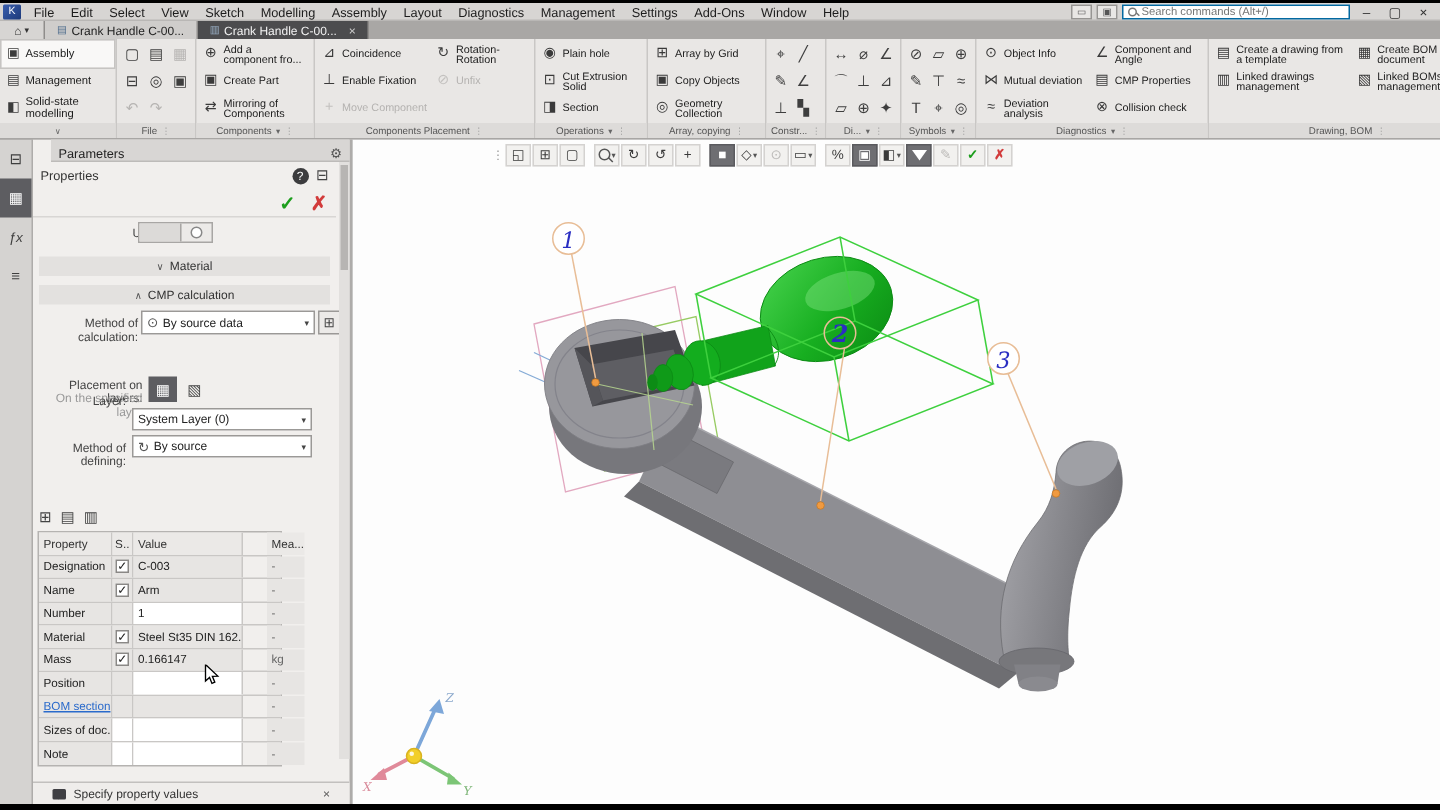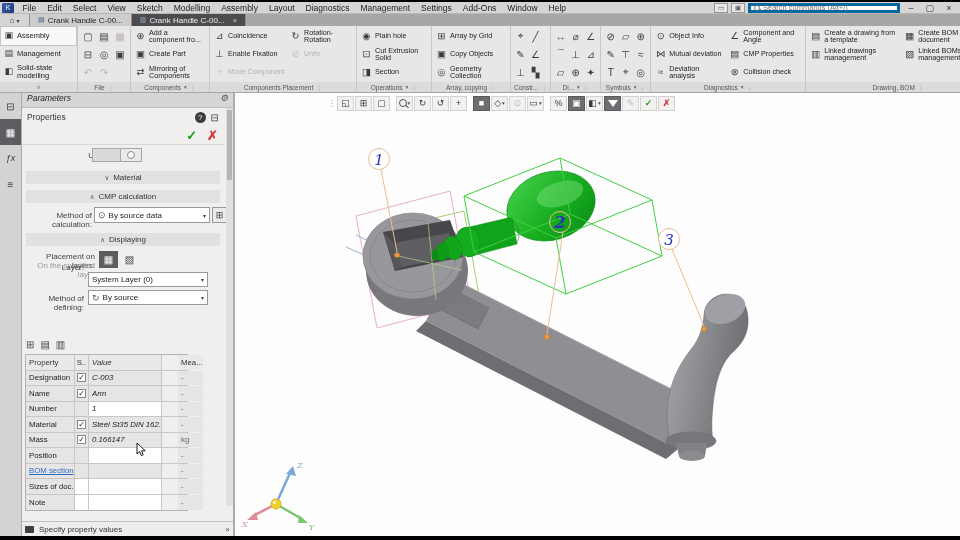--- a/index.html
+++ b/index.html
@@ -5,21 +5,21 @@
 *{box-sizing:border-box;margin:0;padding:0;}
 html,body{width:960px;height:540px;overflow:hidden;background:#000;font-family:"Liberation Sans",sans-serif;}
 #app{position:absolute;inset:0;}
 .abs{position:absolute;}
 
 .titlebar{top:2px;left:0;right:0;height:12px;background:#d7d5d3;border-bottom:1px solid #b9b7b5;display:flex;align-items:center;font-size:8.5px;color:#1c1c1c;}
 .appicon{width:12px;height:10px;margin:0 3px 0 2px;background:linear-gradient(135deg,#3a5fae,#1d3a7a);color:#fff;font-size:7px;display:flex;align-items:center;justify-content:center;border-radius:1px;}
 .menu{padding:0 5.5px;cursor:default;}
 .tbright{margin-left:auto;display:flex;align-items:center;gap:3px;padding-right:3px;}
 .tbico{width:14px;height:10px;border:1px solid #979593;background:#e9e7e5;font-size:6.5px;color:#555;display:flex;align-items:center;justify-content:center;}
-.search{width:152px;height:10px;background:#fff;border:3px solid #0369a1;display:flex;align-items:center;gap:3px;padding:0 3px;}
+.search{width:152px;height:10px;background:#fff;border:1px solid #0369a1;display:flex;align-items:center;gap:3px;padding:0 3px;}
 .search input{border:none;outline:none;flex:1;font-size:7.5px;color:#666;background:transparent;font-family:"Liberation Sans",sans-serif;}
 .mag{width:6px;height:6px;border:1px solid #777;border-radius:50%;position:relative;flex:none;}
 .mag::after{content:"";position:absolute;width:3px;height:1px;background:#777;transform:rotate(45deg);right:-2.5px;bottom:-0.5px;}
 .winbtn{width:16px;text-align:center;font-size:9px;color:#333;}
 
 .tabbar{top:14px;left:0;right:0;height:12px;background:#a9a7a5;display:flex;align-items:stretch;}
 .homebtn{width:30px;background:#d7d5d3;border-right:1px solid #8f8d8b;font-size:8px;color:#333;display:flex;align-items:center;justify-content:center;gap:2px;}
 .tab{display:flex;align-items:center;gap:3px;padding:0 8px;font-size:8px;background:#cfcdcb;color:#222;border-right:1px solid #8f8d8b;}
 .tab .tico{font-size:7px;color:#4a6a8a;}
 .tab.active{background:#4c4c4e;color:#f2f2f2;}
@@ -45,21 +45,21 @@
 .rbtn .ric{font-size:9.5px;width:11px;text-align:center;color:#3a3a3a;flex:none;}
 .rbtn.dis{color:#b4b2b0;}
 .rbtn.dis .ric{color:#c3c1bf;}
 
 .leftstrip{top:93px;left:0;width:22px;height:443px;background:#d5d3d1;border-right:1px solid #aeacaa;display:flex;flex-direction:column;}
 .lsbtn{height:26px;display:flex;align-items:center;justify-content:center;font-size:10px;color:#3e3e3e;}
 .lsbtn.active{background:#5d5d61;color:#fff;}
 .lsbtn.fx{font-style:italic;font-size:9px;}
 
 .panel{top:93px;left:22px;width:213px;height:443px;background:#f1efed;border-right:2px solid #aeacaa;font-size:8px;color:#333;}
-.phdr{left:0;top:0;right:0;height:15px;background:#d8d6d4;border-bottom:1px solid #bdbbb9;display:flex;align-items:flex-start;padding:0 5px;font-size:8.5px;color:#222;font-style:italic;}
+.phdr{left:12px;top:0;right:0;height:15px;background:#d8d6d4;border-bottom:1px solid #bdbbb9;display:flex;align-items:flex-end;padding:0 5px;font-size:8.5px;color:#222;}
 .phdr .gear{margin-left:auto;font-size:9px;color:#555;}
 .prow1{left:0;top:15px;right:9px;height:18px;display:flex;align-items:center;padding:0 5px;font-size:8.5px;}
 .hico{margin-left:auto;width:11px;height:11px;border-radius:50%;background:#3c3c3e;color:#fff;font-size:8px;display:flex;align-items:center;justify-content:center;}
 .tico2{margin-left:5px;font-size:10px;color:#444;}
 .prow2{left:0;top:33px;right:9px;height:19px;display:flex;align-items:center;justify-content:flex-end;gap:10px;padding:0 6px;border-bottom:1px solid #d8d6d4;}
 .okmark{color:#1d9e1d;font-size:13px;font-weight:bold;}
 .xmark{color:#d23b3b;font-size:13px;font-weight:bold;}
 .flabel{position:absolute;text-align:right;color:#444;font-size:8px;}
 .flabel.dim{color:#999;}
 .toggle{position:absolute;width:50px;height:14px;background:#eceae8;border:1px solid #a8a6a4;display:flex;}
@@ -76,27 +76,27 @@
 .laybtn.on{background:#5d5d61;color:#fff;}
 .laybtn.off{color:#444;}
 .ptools{position:absolute;left:4px;top:246px;display:flex;gap:6px;font-size:10px;color:#444;}
 .ptable{position:absolute;left:3px;top:261px;width:163px;border:1px solid #b5b3b1;}
 .trow{display:flex;height:15.5px;border-bottom:1px solid #c9c7c5;}
 .trow:last-child{border-bottom:none;}
 .tc{border-right:1px solid #c9c7c5;display:flex;align-items:center;padding:0 3px;background:#e7e5e3;overflow:hidden;white-space:nowrap;font-size:7.8px;color:#222;}
 .tc:last-child{border-right:none;margin-left:16px;}
 .tc.p{width:49px;flex:none;}
 .tc.s{width:14px;flex:none;justify-content:center;padding:0;}
-.tc.v{width:73px;flex:none;font-style:italic;}
+.tc.v{width:73px;flex:none;}
 .tc.m{width:25px;flex:none;color:#666;}
 .trow.th .tc{background:#ebe9e7;color:#333;}
 .tc.white{background:#fff;}
 .cb{width:9px;height:9px;background:#fff;border:1px solid #8a8886;font-size:8px;line-height:7px;text-align:center;color:#222;}
 .link{color:#2a6acb;text-decoration:underline;}
-.pstatus{position:absolute;left:0;right:0;bottom:0;height:15px;background:#efedeb;border-top:1px solid #c2c0be;display:flex;align-items:center;gap:5px;padding:0 3px;font-size:8px;color:#333;}
+.pstatus{position:absolute;left:0;right:0;bottom:0;height:15px;background:#efedeb;border-top:1px solid #c2c0be;display:flex;align-items:center;gap:5px;padding:0 13px;font-size:8px;color:#333;}
 .bub{width:9px;height:7px;background:#3f3f43;border-radius:1px;position:relative;flex:none;}
 .bub::after{content:"";position:absolute;left:1px;bottom:-3px;border:3px solid transparent;border-top-color:#3f3f43;border-right-width:1px;}
 .pstx{margin-left:auto;color:#555;}
 .pscroll{position:absolute;left:204px;top:15px;width:7px;height:398px;background:#e2e0de;}
 .pthumb{position:absolute;left:1px;top:2px;width:5px;height:70px;background:#b7b5b3;}
 
 .viewport{top:93px;left:235px;width:725px;height:443px;background:#fdfdfd;}
 .vtb{position:absolute;left:93px;top:2px;height:16px;display:flex;align-items:center;gap:1px;z-index:2;}
 .vgrip{width:8px;color:#999;font-size:8px;letter-spacing:-2px;text-align:center;}
 .vb{min-width:17px;height:15px;display:flex;align-items:center;justify-content:center;gap:1px;font-size:9px;color:#3a3a3a;background:#f2f1ef;border:1px solid #d4d2d0;padding:0 1px;}
@@ -472,24 +472,20 @@
     <span class="flabel" style="left:0;top:118px;width:70px;">Method of calculation:</span>
     <span class="combo" style="left:72px;top:114px;width:116px;">
       <span class="cic">⊙</span>
       <span>By source data</span>
       <span class="dd">▾</span>
     </span>
     <span class="extbtn" style="left:190px;top:114px;">
         <span>⊞</span>
       </span>
 
-    <div class="sec" style="top:140px;">
-        <span class="ch">∧</span>
-        <span>Displaying</span>
-      </div>
 
     <span class="flabel" style="left:0;top:159px;width:73px;">Placement on layers:</span>
     <span class="flabel dim" style="left:0;top:168px;width:73px;">On the specified layer</span>
     <span class="laybtn on" style="left:77px;top:158px;">
         <span>▦</span>
       </span>
     <span class="laybtn off" style="left:98px;top:158px;">
         <span>▧</span>
       </span>
 

